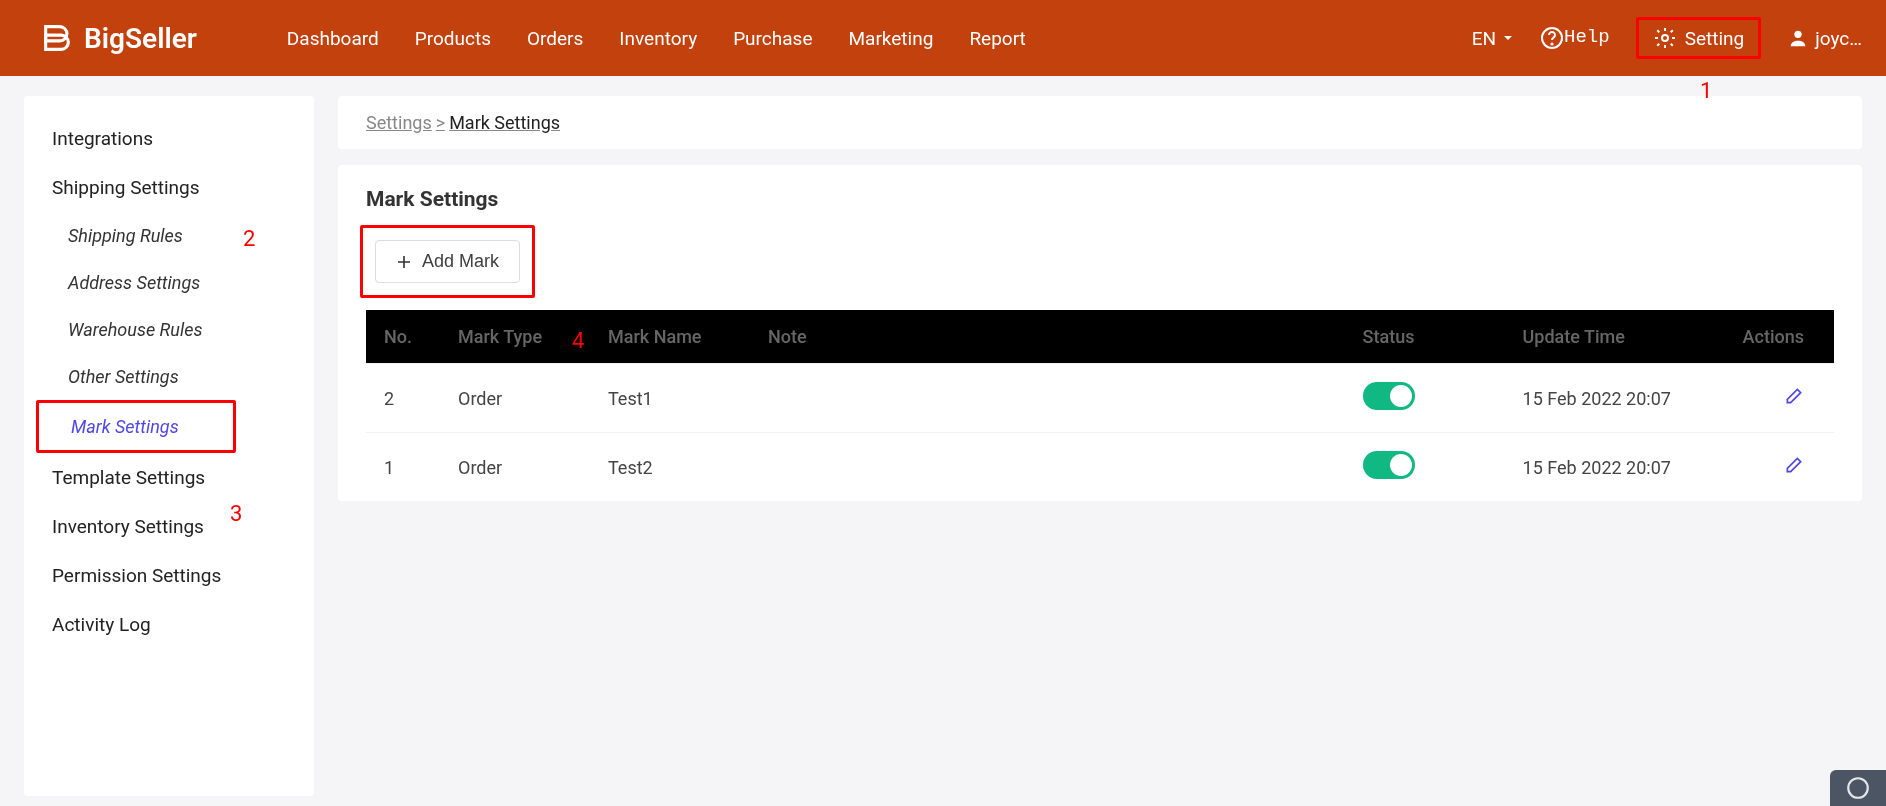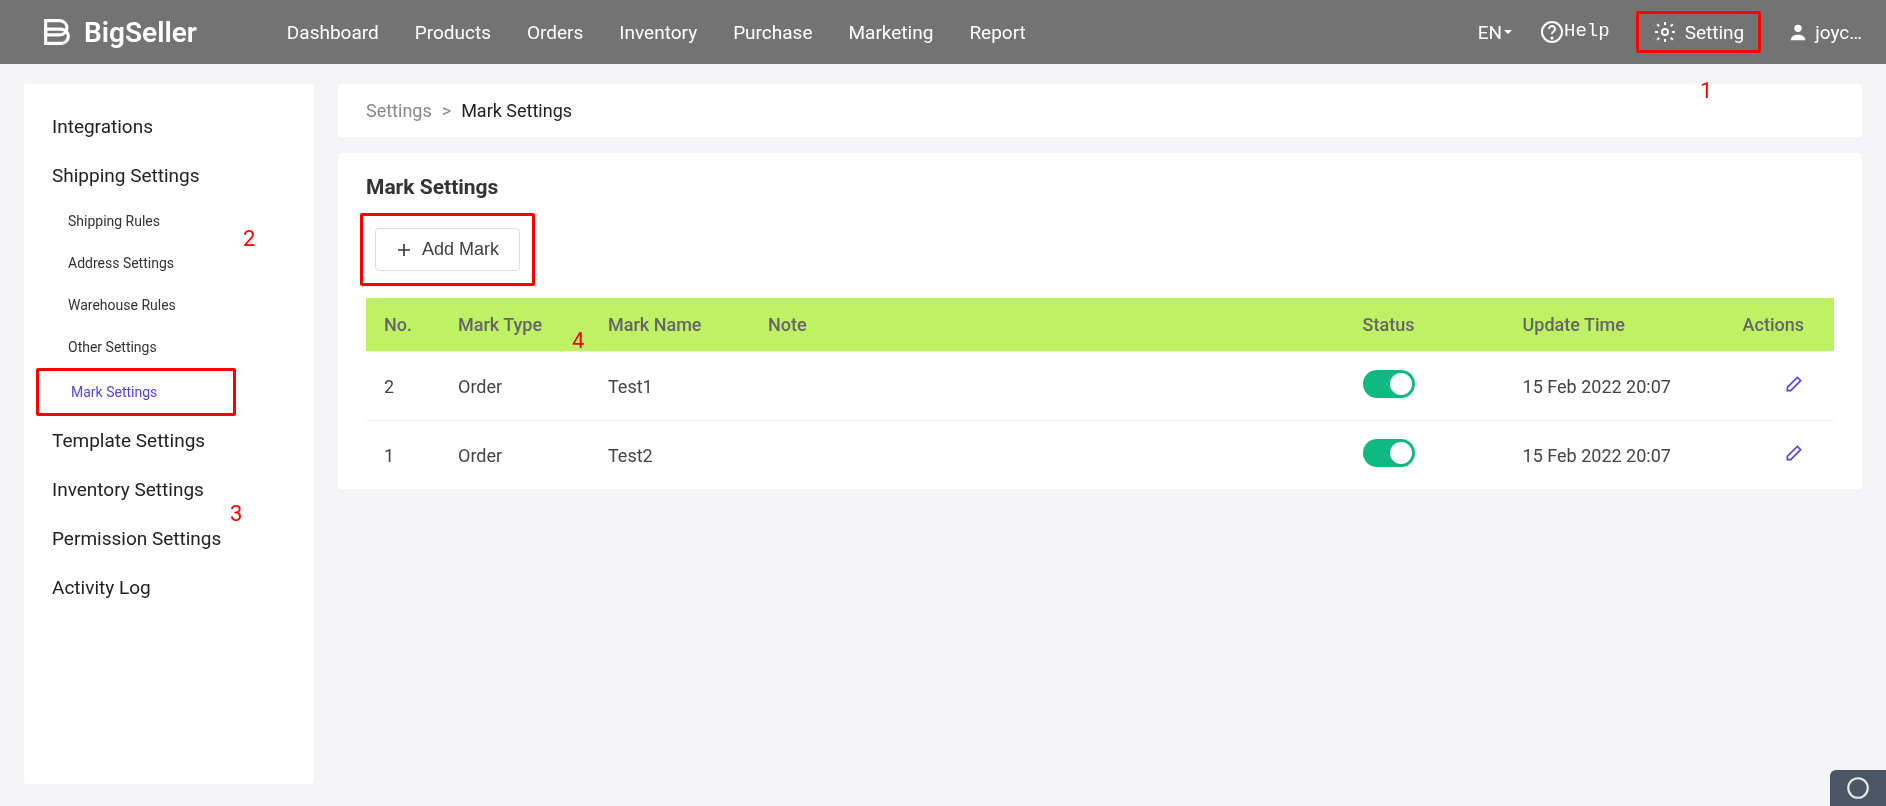--- a/index.html
+++ b/index.html
@@ -7,39 +7,39 @@
     font-family: -apple-system, BlinkMacSystemFont, "Segoe UI", Roboto, Arial, sans-serif;
     background: #f5f5f7;
     color: #333;
     width: 1886px;
     height: 806px;
     overflow: hidden;
     position: relative;
   }
   
   .header {
-    background: #737373;
-    height: 64px;
+    background: #c2410c;
+    height: 76px;
     display: flex;
     align-items: center;
     padding: 0 24px 0 40px;
     color: #fff;
   }
   .logo {
     display: flex;
     align-items: center;
     font-size: 28px;
     font-weight: 600;
     margin-right: 50px;
   }
   .logo svg { margin-right: 10px; }
   .topnav { display: flex; gap: 36px; font-size: 19px; margin-left: 40px; }
   .topnav-item { cursor: pointer; color: #fff; }
   .header-right { margin-left: auto; display: flex; align-items: center; gap: 26px; font-size: 19px; }
-  .lang { display: flex; align-items: center; cursor: pointer; }
+  .lang { display: flex; align-items: center; gap: 6px; cursor: pointer; }
   .help { display: flex; align-items: flex-start; cursor: pointer; font-family: Liberation Mono, monospace; }
   .setting-box {
     display: flex; align-items: center; gap: 8px; cursor: pointer;
     border: 3px solid #ff0000;
     padding: 6px 14px;
     border-radius: 2px;
   }
   .user { display: flex; align-items: center; gap: 6px; cursor: pointer; max-width: 90px; overflow: hidden; text-overflow: ellipsis; white-space: nowrap;}
   
   .annot {
@@ -63,21 +63,21 @@
     border-radius: 4px;
     padding: 18px 0;
     min-height: 700px;
   }
   .side-item {
     padding: 13px 28px;
     font-size: 19px;
     color: #222;
     cursor: pointer;
   }
-  .side-item.sub { padding-left: 44px; font-size: 14px; color: #333; }
+  .side-item.sub { padding-left: 44px; font-size: 18px; color: #333; font-style: italic; }
   .side-item.active {
     background: #ede9fe;
     color: #222;
   }
   .side-item.active-box {
     border: 3px solid #ff0000;
     border-radius: 2px;
     margin-left: -8px;
     padding-left: 36px;
   }
@@ -98,22 +98,23 @@
     flex-direction: column;
     gap: 16px;
   }
   .breadcrumb {
     background: #fff;
     border-radius: 4px;
     padding: 16px 28px;
     font-size: 18px;
     color: #888;
     display: flex;
-    gap: 10px;
+    gap: 4px;
     align-items: flex-end;
+    text-decoration: underline;
   }
   .breadcrumb .current { color: #222; }
   .panel {
     background: #fff;
     border-radius: 4px;
     padding: 22px 28px 0 28px;
   }
   .panel-title { font-size: 21px; font-weight: 700; margin-bottom: 14px; }
   .panel-desc { font-size: 17px; color: #888; line-height: 1.6; margin-bottom: 24px; }
   .addmark-wrap {
@@ -132,21 +133,21 @@
     color: #404040;
     border-radius: 4px;
     display: inline-flex;
     align-items: center;
     gap: 10px;
     cursor: pointer;
   }
   
   .table { width: 100%; border-collapse: collapse; margin-top: 6px; }
   .table th {
-    background: #bef264;
+    background: #000000;
     text-align: left;
     padding: 16px 12px;
     font-size: 18px;
     font-weight: 500;
     color: #666;
   }
   .table td {
     padding: 18px 12px;
     font-size: 18px;
     color: #444;

